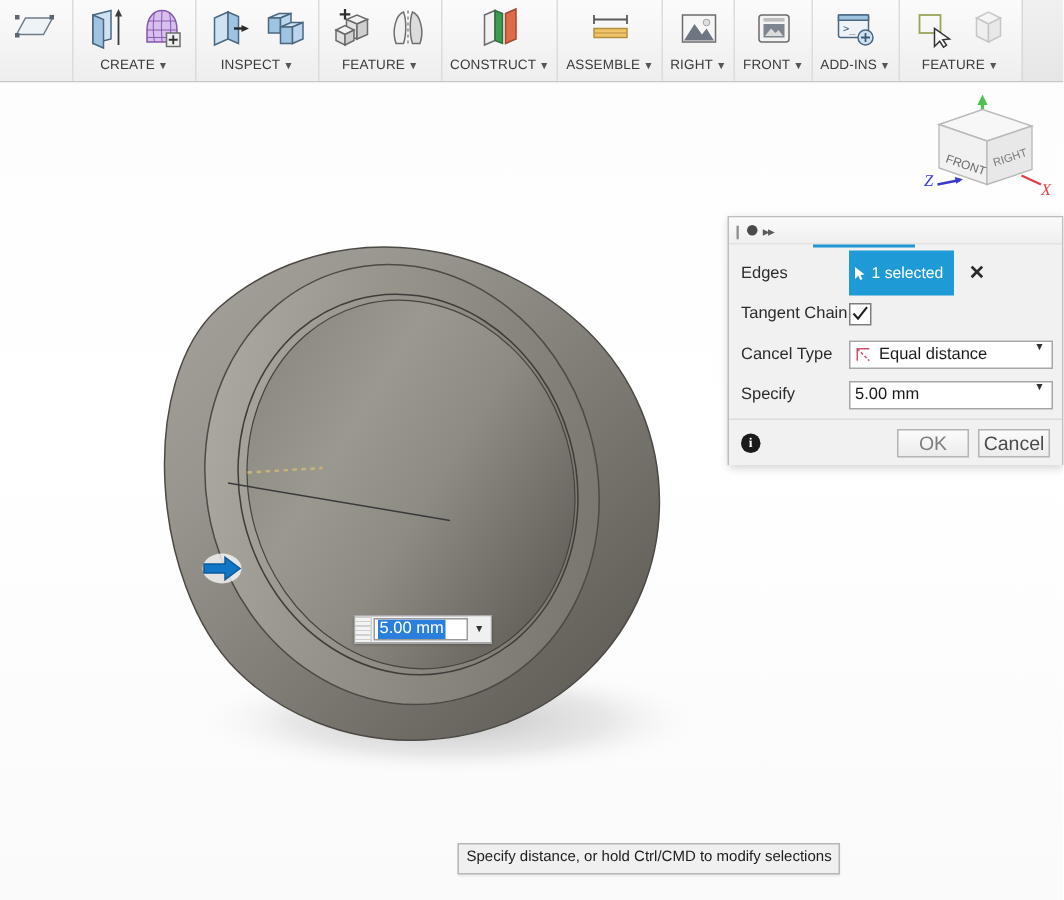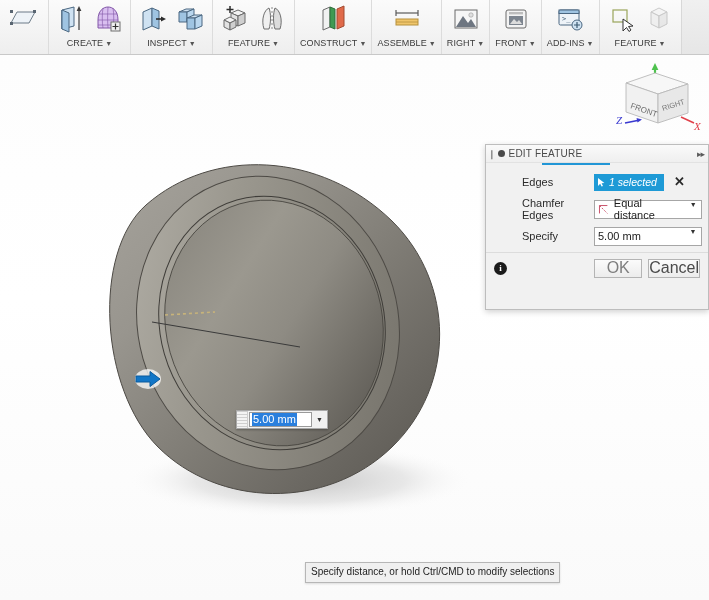--- a/index.html
+++ b/index.html
@@ -170,40 +170,39 @@
   }
   .dlg-title .t-pin { font-size: 9px; color: #5a5a5a; letter-spacing:-1px;}
   .dlg-accent {
     height: 2px; background: transparent;
     position: relative;
   }
   .dlg-accent::after {
     content:""; position:absolute; left: 56px; top: 0;
     width: 68px; height: 2px; background: #2196d6;
   }
-  .dlg-body { padding: 6px 6px 0 8px; margin-left: 28px; }
+  .dlg-body { padding: 6px 6px 0 8px; }
   .row {
     display: flex; align-items: center;
     height: 22px;
     margin-bottom: 5px;
   }
   .row .lbl {
     width: 72px;
     font-size: 11px; color: #2b2b2b;
     flex: 0 0 auto;
   }
   .sel-badge {
     background: #1e9ad6;
     color: #ffffff;
     font-size: 10.5px;
-    height: 17px;
+    height: 30px;
     display: inline-flex; align-items: center;
     padding: 0 7px 0 3px;
     gap: 3px;
-    font-style: italic;
   }
   .clear-x {
     margin-left: 10px;
     font-size: 13px; font-weight: bold; color: #2b2b2b;
     line-height: 12px;
     cursor: default;
   }
   .chk {
     width: 13px; height: 13px;
     background: #ffffff;
@@ -233,21 +232,21 @@
     background: #1b1b1b; color: #ffffff;
     font-size: 9px; font-weight: bold;
     display: flex; align-items: center; justify-content: center;
     font-family: "Liberation Serif", serif;
   }
   .footer-spacer { flex: 1 1 auto; }
   .dlg-btn {
     min-width: 48px; height: 19px;
     border: 1px solid #b4b4b4;
     background: linear-gradient(to bottom,#fbfbfb,#ececec);
-    font-size: 16px;
+    font-size: 13px;
     color: #7e7e7e;
     display: flex; align-items: center; justify-content: center;
     margin-left: 6px;
     box-sizing: border-box;
   }
   .dlg-btn.cancel { color: #4b4b4b; }
 </style>
 </head>
 <body>
 
@@ -543,41 +542,48 @@
 
     <div class="status-tip">Specify distance, or hold Ctrl/CMD to modify selections</div>
 
   </div>
 
   <div class="dialog">
 
     <div class="dlg-title">
       <span class="t-chev">❙</span>
       <span class="t-dot"></span>
-      <span class="t-text">EDIT FEATURE</span>
       <span class="t-pin">▸▸</span>
     </div>
     <div class="dlg-accent"></div>
 
     <div class="dlg-body">
 
       <div class="row">
         <span class="lbl">Edges</span>
         <span class="sel-badge">
           <svg width="9" height="11" viewBox="0 0 9 11">
             <path d="M1 1 L1 9 L3.2 6.8 L4.6 9.6 L6 9 L4.6 6.3 L7.4 6 Z" fill="#ffffff"></path>
           </svg>
           <span>1 selected</span>
         </span>
         <span class="clear-x">✕</span>
       </div>
 
-
       <div class="row">
-        <span class="lbl">Chamfer Edges</span>
+        <span class="lbl">Tangent Chain</span>
+        <span class="chk">
+          <svg width="11" height="10" viewBox="0 0 11 10">
+            <path d="M1 5 L4 8.4 L10 0.8" fill="none" stroke="#1e1e1e" stroke-width="1.4"></path>
+          </svg>
+        </span>
+      </div>
+
+      <div class="row">
+        <span class="lbl">Cancel Type</span>
         <span class="combo">
           <span class="cv">
             <svg width="12" height="12" viewBox="0 0 12 12">
               <path d="M1.5 10.5 L1.5 2.5 L9.5 2.5" fill="none" stroke="#c9536b" stroke-width="1"></path>
               <path d="M1.5 2.5 L9.5 10.5" fill="none" stroke="#c9536b" stroke-width="1" stroke-dasharray="2 1.4"></path>
             </svg>
             <span>Equal distance</span>
           </span>
           <span class="carrow">▼</span>
         </span>

